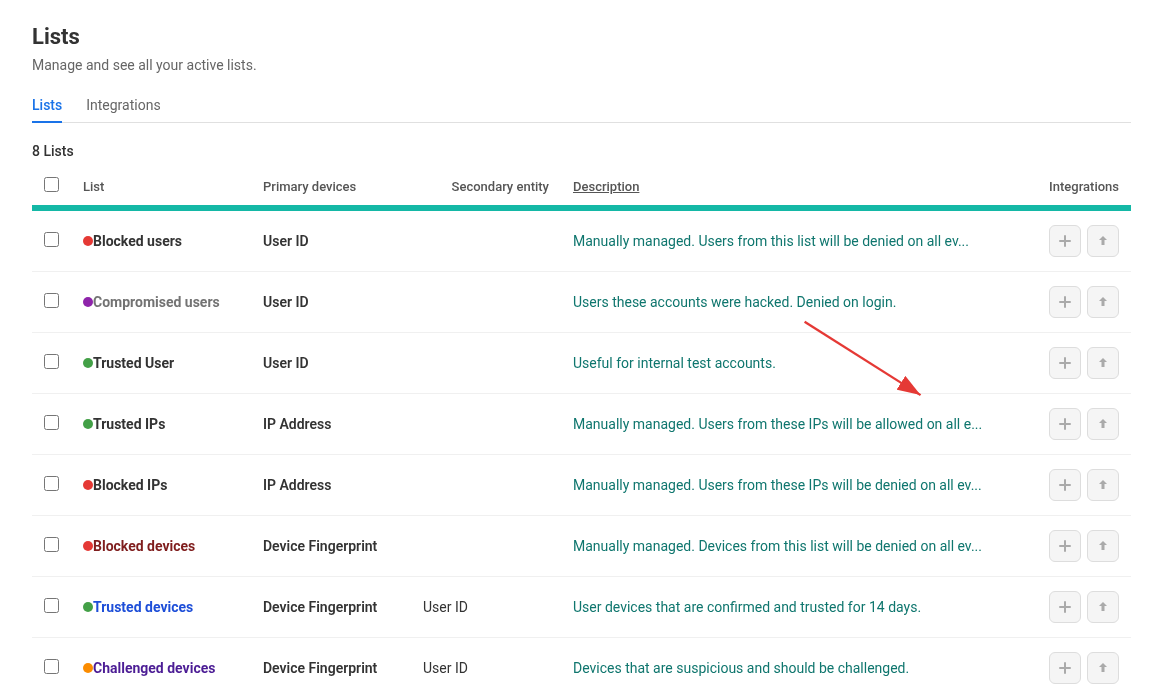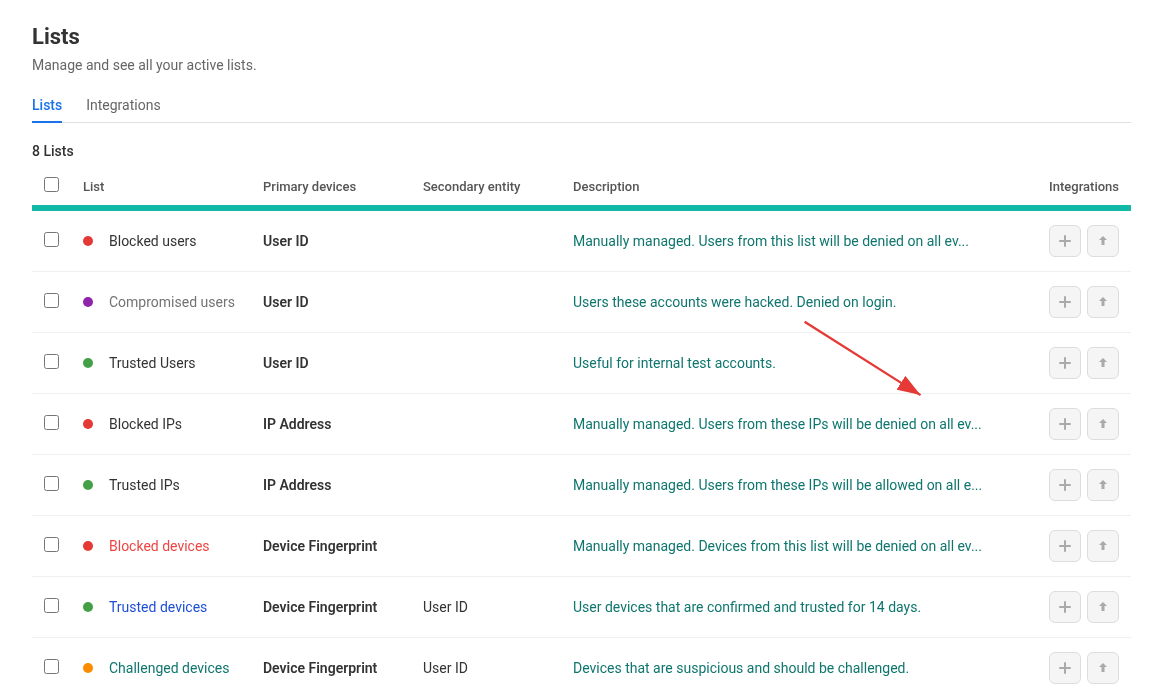--- a/index.html
+++ b/index.html
@@ -61,28 +61,28 @@
     }
     td {
       padding: 14px 12px;
       font-size: 14px;
       border-bottom: 1px solid #f0f0f0;
       vertical-align: middle;
     }
     .checkbox-col { width: 36px; }
     .list-col { width: 180px; }
     .primary-col { width: 160px; }
-    .secondary-col { width: 150px; }
-    .desc-col { flex: 1; }
+    .secondary-col { width: 150px; text-align: right; }
+    .desc-col { flex: 1; text-decoration: underline; }
     .integrations-col { width: 120px; text-align: right; }
     .row-name {
       display: flex;
       align-items: center;
-      gap: 16px;
-      font-weight: 400;
+      gap: 0;
+      font-weight: 700;
     }
     .dot {
       width: 10px;
       height: 10px;
       border-radius: 50%;
       display: inline-block;
       flex-shrink: 0;
     }
     .primary-bold { font-weight: 600; }
     .desc-text { color: #0f766e; }
@@ -212,26 +212,53 @@
                 </svg>
               </div>
             </div>
           </td>
         </tr>
         <tr>
           <td><input type="checkbox" style=""></td>
           <td>
             <div class="row-name">
               <span class="dot" style="background: rgb(67, 160, 71);"></span>
-              <span style="cursor: pointer; color: rgb(51, 51, 51);">Trusted Users</span>
+              <span style="cursor: pointer; color: rgb(51, 51, 51);">Trusted User</span>
             </div>
           </td>
           <td class="primary-bold">User ID</td>
           <td></td>
           <td class="desc-text">Useful for internal test accounts.</td>
+          <td>
+            <div class="integration-actions">
+              <div class="action-btn">
+                <svg width="14" height="14" viewBox="0 0 14 14" fill="none" xmlns="http://www.w3.org/2000/svg">
+                  <line x1="7" y1="2" x2="7" y2="12" stroke="#aaa" stroke-width="2" stroke-linecap="round"></line>
+                  <line x1="2" y1="7" x2="12" y2="7" stroke="#aaa" stroke-width="2" stroke-linecap="round"></line>
+                </svg>
+              </div>
+              <div class="action-btn">
+                <svg width="14" height="14" viewBox="0 0 14 14" fill="none" xmlns="http://www.w3.org/2000/svg">
+                  <path d="M7 2L11 6H8.5V11H5.5V6H3L7 2Z" fill="#aaa"></path>
+                </svg>
+              </div>
+            </div>
+          </td>
+        </tr>
+        <tr>
+          <td><input type="checkbox" style=""></td>
+          <td>
+            <div class="row-name">
+              <span class="dot" style="background: rgb(67, 160, 71);"></span>
+              <span style="cursor: pointer; color: rgb(51, 51, 51);">Trusted IPs</span>
+            </div>
+          </td>
+          <td class="primary-bold">IP Address</td>
+          <td></td>
+          <td class="desc-text">Manually managed. Users from these IPs will be allowed on all e...</td>
           <td>
             <div class="integration-actions">
               <div class="action-btn">
                 <svg width="14" height="14" viewBox="0 0 14 14" fill="none" xmlns="http://www.w3.org/2000/svg">
                   <line x1="7" y1="2" x2="7" y2="12" stroke="#aaa" stroke-width="2" stroke-linecap="round"></line>
                   <line x1="2" y1="7" x2="12" y2="7" stroke="#aaa" stroke-width="2" stroke-linecap="round"></line>
                 </svg>
               </div>
               <div class="action-btn">
                 <svg width="14" height="14" viewBox="0 0 14 14" fill="none" xmlns="http://www.w3.org/2000/svg">
@@ -265,49 +292,22 @@
                   <path d="M7 2L11 6H8.5V11H5.5V6H3L7 2Z" fill="#aaa"></path>
                 </svg>
               </div>
             </div>
           </td>
         </tr>
         <tr>
           <td><input type="checkbox" style=""></td>
           <td>
             <div class="row-name">
-              <span class="dot" style="background: rgb(67, 160, 71);"></span>
-              <span style="cursor: pointer; color: rgb(51, 51, 51);">Trusted IPs</span>
-            </div>
-          </td>
-          <td class="primary-bold">IP Address</td>
-          <td></td>
-          <td class="desc-text">Manually managed. Users from these IPs will be allowed on all e...</td>
-          <td>
-            <div class="integration-actions">
-              <div class="action-btn">
-                <svg width="14" height="14" viewBox="0 0 14 14" fill="none" xmlns="http://www.w3.org/2000/svg">
-                  <line x1="7" y1="2" x2="7" y2="12" stroke="#aaa" stroke-width="2" stroke-linecap="round"></line>
-                  <line x1="2" y1="7" x2="12" y2="7" stroke="#aaa" stroke-width="2" stroke-linecap="round"></line>
-                </svg>
-              </div>
-              <div class="action-btn">
-                <svg width="14" height="14" viewBox="0 0 14 14" fill="none" xmlns="http://www.w3.org/2000/svg">
-                  <path d="M7 2L11 6H8.5V11H5.5V6H3L7 2Z" fill="#aaa"></path>
-                </svg>
-              </div>
-            </div>
-          </td>
-        </tr>
-        <tr>
-          <td><input type="checkbox" style=""></td>
-          <td>
-            <div class="row-name">
               <span class="dot" style="background: rgb(229, 57, 53);"></span>
-              <span style="cursor: pointer; color: #ef4444;">Blocked devices</span>
+              <span style="cursor: pointer; color: #7f1d1d;">Blocked devices</span>
             </div>
           </td>
           <td class="primary-bold">Device Fingerprint</td>
           <td></td>
           <td class="desc-text">Manually managed. Devices from this list will be denied on all ev...</td>
           <td>
             <div class="integration-actions">
               <div class="action-btn">
                 <svg width="14" height="14" viewBox="0 0 14 14" fill="none" xmlns="http://www.w3.org/2000/svg">
                   <line x1="7" y1="2" x2="7" y2="12" stroke="#aaa" stroke-width="2" stroke-linecap="round"></line>
@@ -347,21 +347,21 @@
                 </svg>
               </div>
             </div>
           </td>
         </tr>
         <tr>
           <td><input type="checkbox" style=""></td>
           <td>
             <div class="row-name">
               <span class="dot" style="background: rgb(251, 140, 0);"></span>
-              <span style="cursor: pointer; color: #0f766e;">Challenged devices</span>
+              <span style="cursor: pointer; color: #4c1d95;">Challenged devices</span>
             </div>
           </td>
           <td class="primary-bold">Device Fingerprint</td>
           <td>User ID</td>
           <td class="desc-text">Devices that are suspicious and should be challenged.</td>
           <td>
             <div class="integration-actions">
               <div class="action-btn">
                 <svg width="14" height="14" viewBox="0 0 14 14" fill="none" xmlns="http://www.w3.org/2000/svg">
                   <line x1="7" y1="2" x2="7" y2="12" stroke="#aaa" stroke-width="2" stroke-linecap="round"></line>

